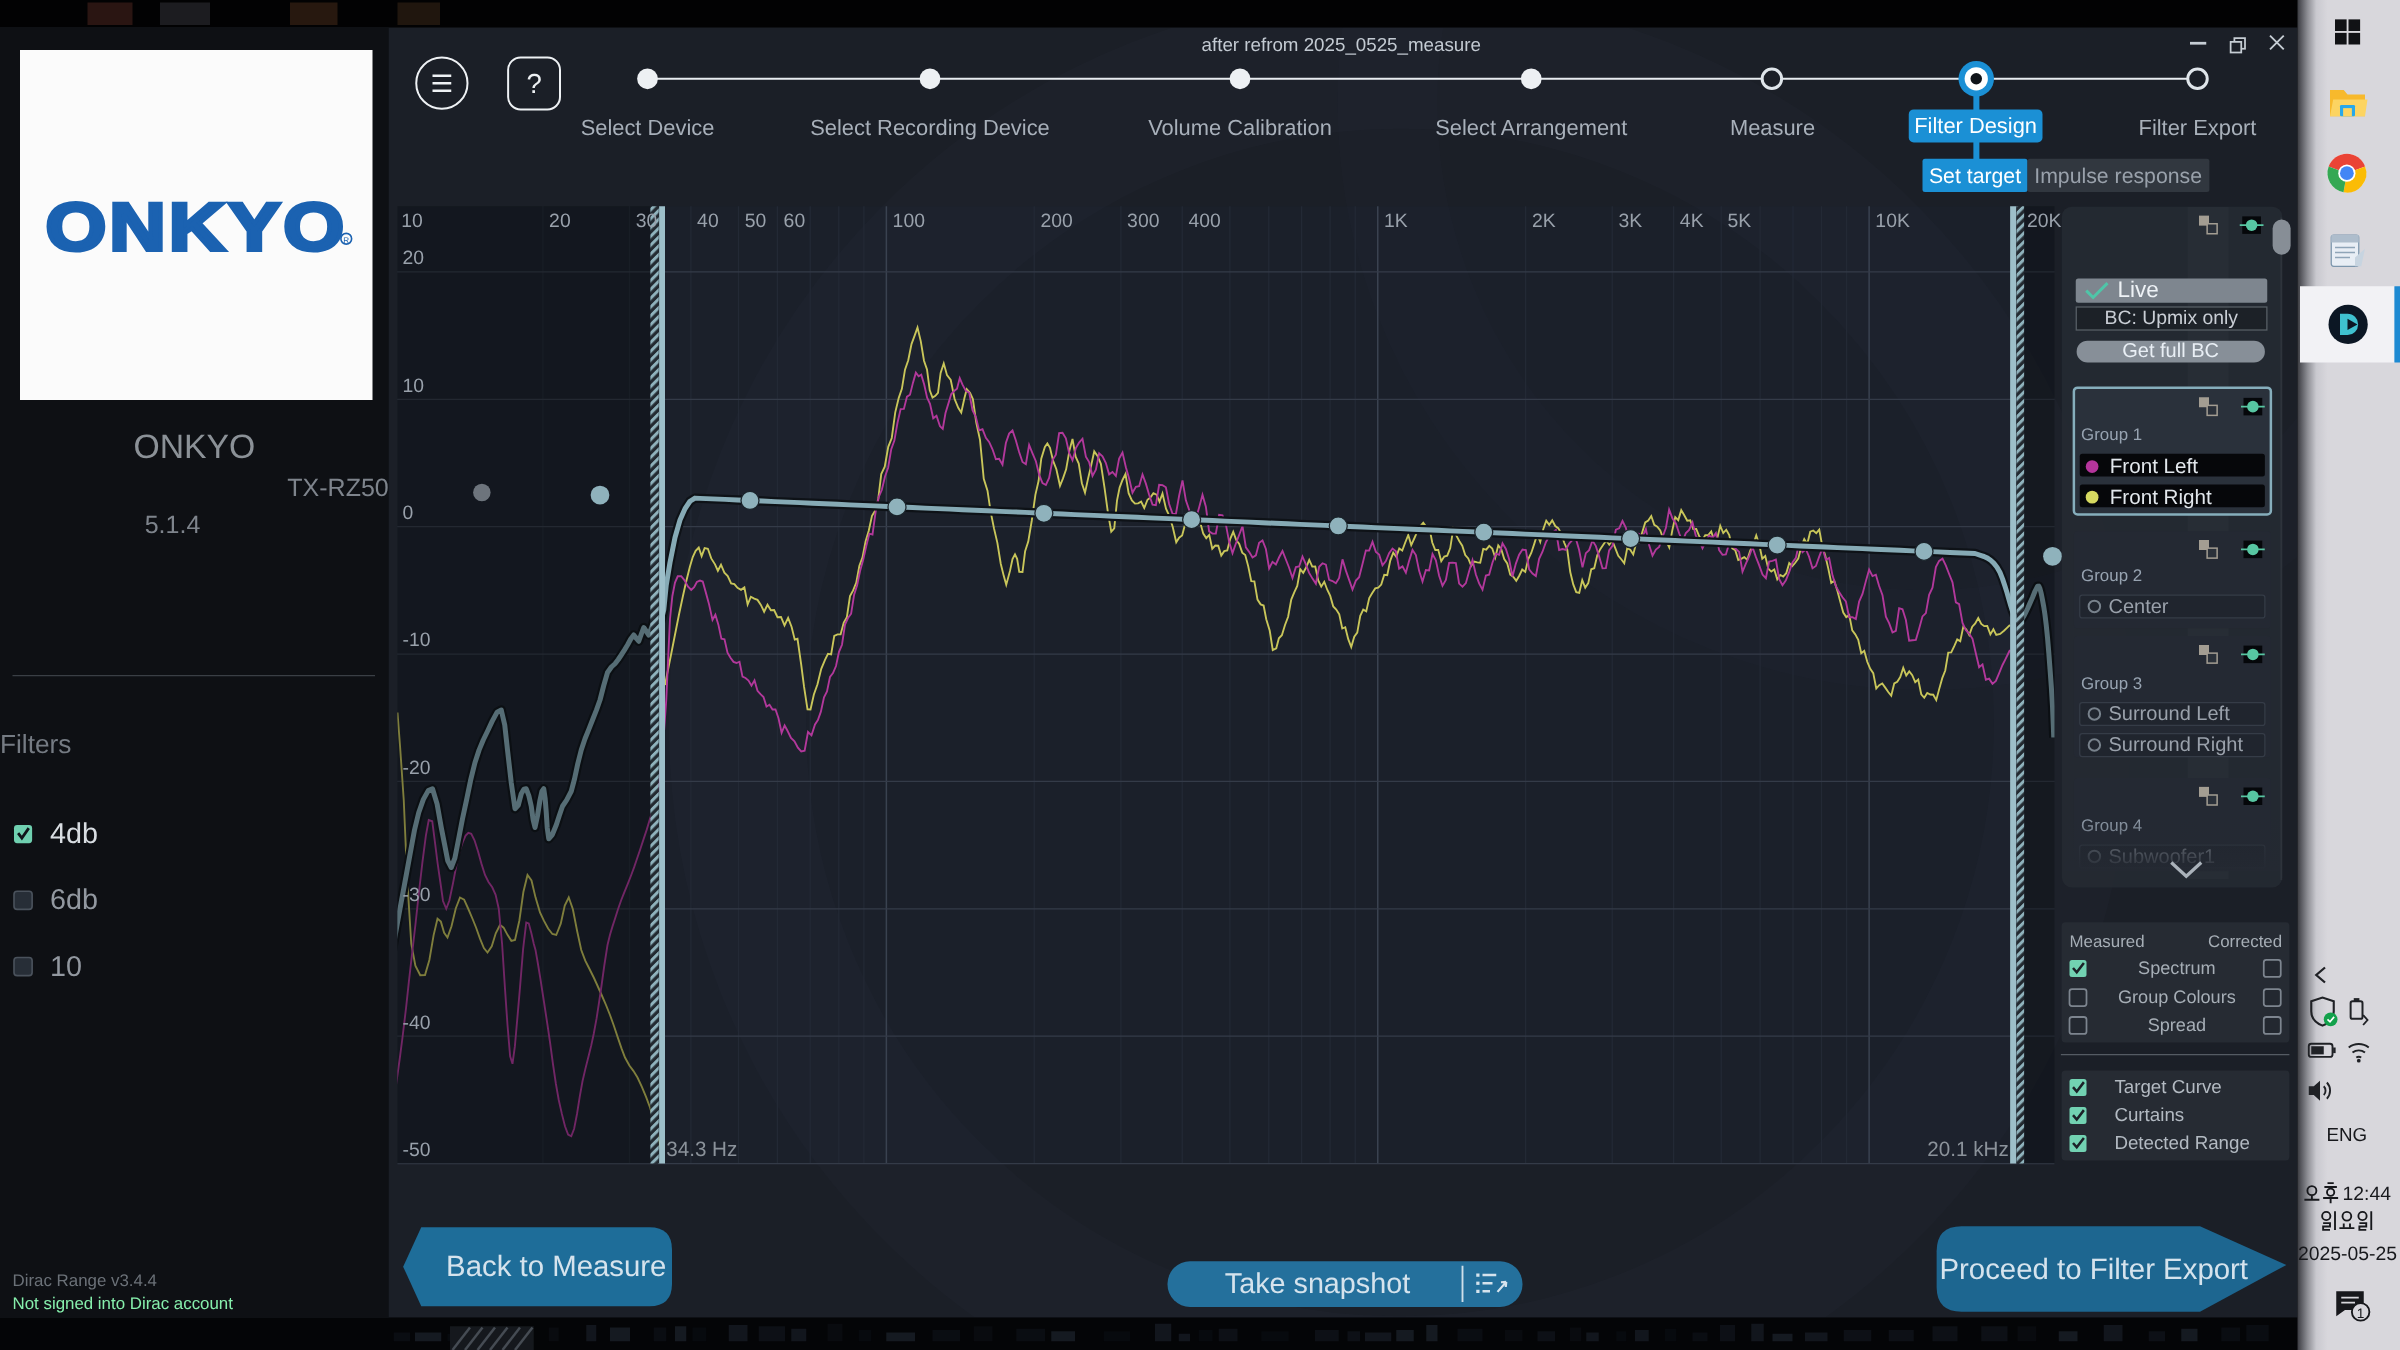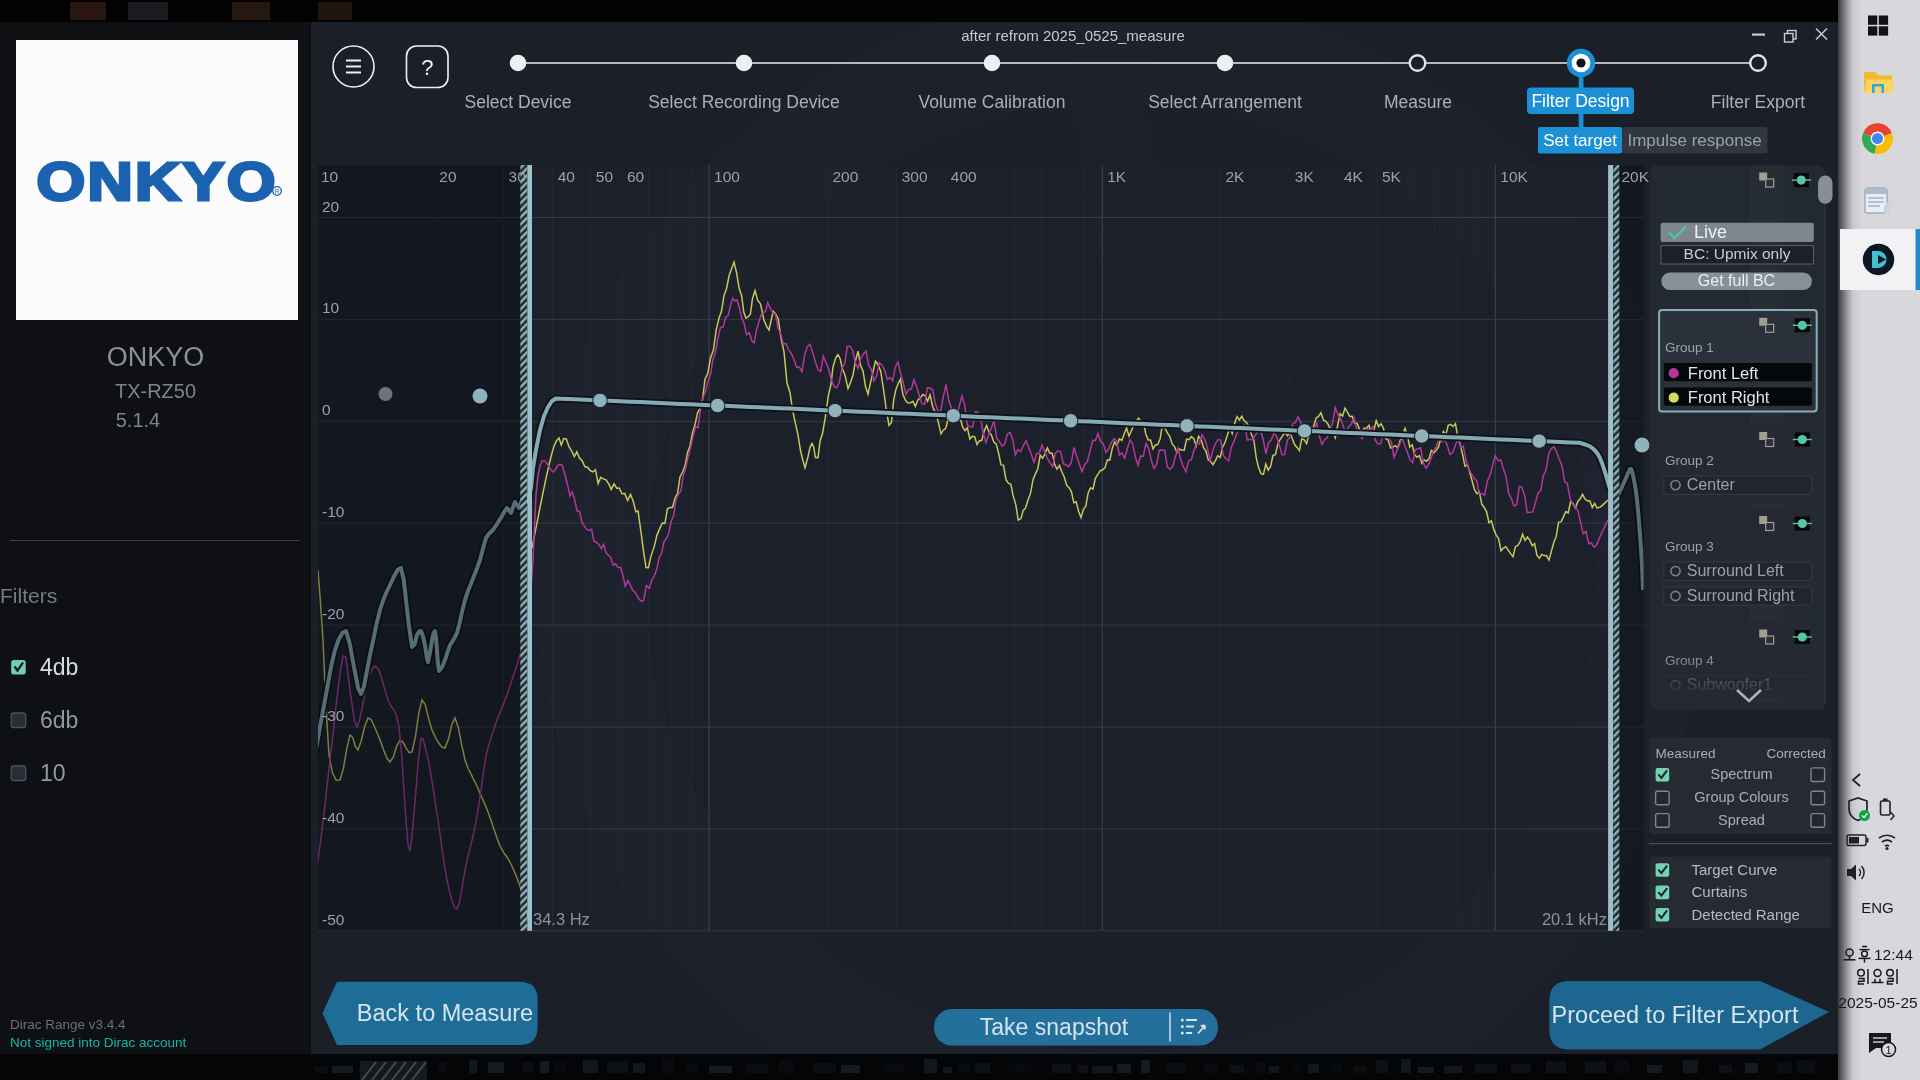--- a/index.html
+++ b/index.html
@@ -89,35 +89,35 @@
 <div id="app">
 
 <div id="sidebar">
  <div class="abs" style="left:16px;top:18px;width:282px;height:280px;background:#fbfbfb;"></div>
  <svg class="abs" style="left:16px;top:18px;" width="282" height="280">
    <text x="121.6" y="160" text-anchor="middle" font-size="54" font-weight="bold" fill="#1b62b1" stroke="#1b62b1" stroke-width="3" letter-spacing="2" transform="scale(1.16,1)">ONKYO</text>
    <circle cx="261" cy="151" r="4.3" fill="none" stroke="#1b62b1" stroke-width="1.3"></circle>
    <text x="261" y="154" text-anchor="middle" font-size="6.5" fill="#1b62b1">R</text>
  </svg>
  <div class="abs" style="left:0;top:320px;width:311px;text-align:center;font-size:27px;color:#8b9197;">ONKYO</div>
- <div class="abs" style="left:0;top:358px;width:311px;text-align:center;font-size:20px;color:#7e848c;">TX-RZ50</div>
+ <div class="abs" style="left:0;top:358px;width:311px;text-align:right;font-size:20px;color:#7e848c;">TX-RZ50</div>
  <div class="abs" style="left:0;top:387px;width:276px;text-align:center;font-size:20px;color:#7e848c;">5.1.4</div>
  <div class="abs" style="left:10px;top:518px;width:290px;height:1px;background:#3a3f45;"></div>
  <div class="abs" style="left:0;top:562px;width:311px;text-align:left;font-size:21px;color:#757b83;">Filters</div>
  <svg class="abs" style="left:0;top:600px;" width="311px" height="220">
   <rect x="11.2" y="38" width="14.5" height="14.5" rx="2.5" fill="#6fd0b0"></rect>
   <path d="M14.5 44.5 L17.5 48.5 L23 40.5" fill="none" stroke="#10151a" stroke-width="2.2"></path>
   <text x="40" y="52.5" font-size="23" fill="#d8dde2">4db</text>
   <rect x="11.2" y="91" width="14.5" height="14.5" rx="2.5" fill="#272e37" stroke="#4a525c" stroke-width="1.3"></rect>
   <text x="40" y="105.5" font-size="23" fill="#9298a0">6db</text>
   <rect x="11.2" y="144" width="14.5" height="14.5" rx="2.5" fill="#272e37" stroke="#4a525c" stroke-width="1.3"></rect>
   <text x="40" y="158.5" font-size="23" fill="#9298a0">10</text>
  </svg>
  <div class="abs" style="left:10px;top:995px;font-size:13.5px;color:#6b7178;">Dirac Range v3.4.4</div>
- <div class="abs" style="left:10px;top:1013px;font-size:13.5px;color:#14b8a6;">Not signed into Dirac account</div>
+ <div class="abs" style="left:10px;top:1013px;font-size:13.5px;color:#86efac;">Not signed into Dirac account</div>
 </div>
 <svg class="abs" style="left:0;top:0;" width="1838" height="1032">
       <rect x="318.0" y="143.0" width="1325.5" height="765.8" fill="#1b202a"></rect>
 <circle cx="1120" cy="556" r="530" fill="none" stroke="rgba(190,205,228,0.017)" stroke-width="110"></circle>
 <circle cx="1540" cy="60" r="430" fill="none" stroke="rgba(190,205,228,0.013)" stroke-width="80"></circle>
 <line x1="434.3" y1="143.0" x2="434.3" y2="908.8" stroke="#232935" stroke-width="1"></line>
 <line x1="503.6" y1="143.0" x2="503.6" y2="908.8" stroke="#232935" stroke-width="1"></line>
 <line x1="552.7" y1="143.0" x2="552.7" y2="908.8" stroke="#232935" stroke-width="1"></line>
 <line x1="590.8" y1="143.0" x2="590.8" y2="908.8" stroke="#232935" stroke-width="1"></line>
 <line x1="621.9" y1="143.0" x2="621.9" y2="908.8" stroke="#232935" stroke-width="1"></line>

